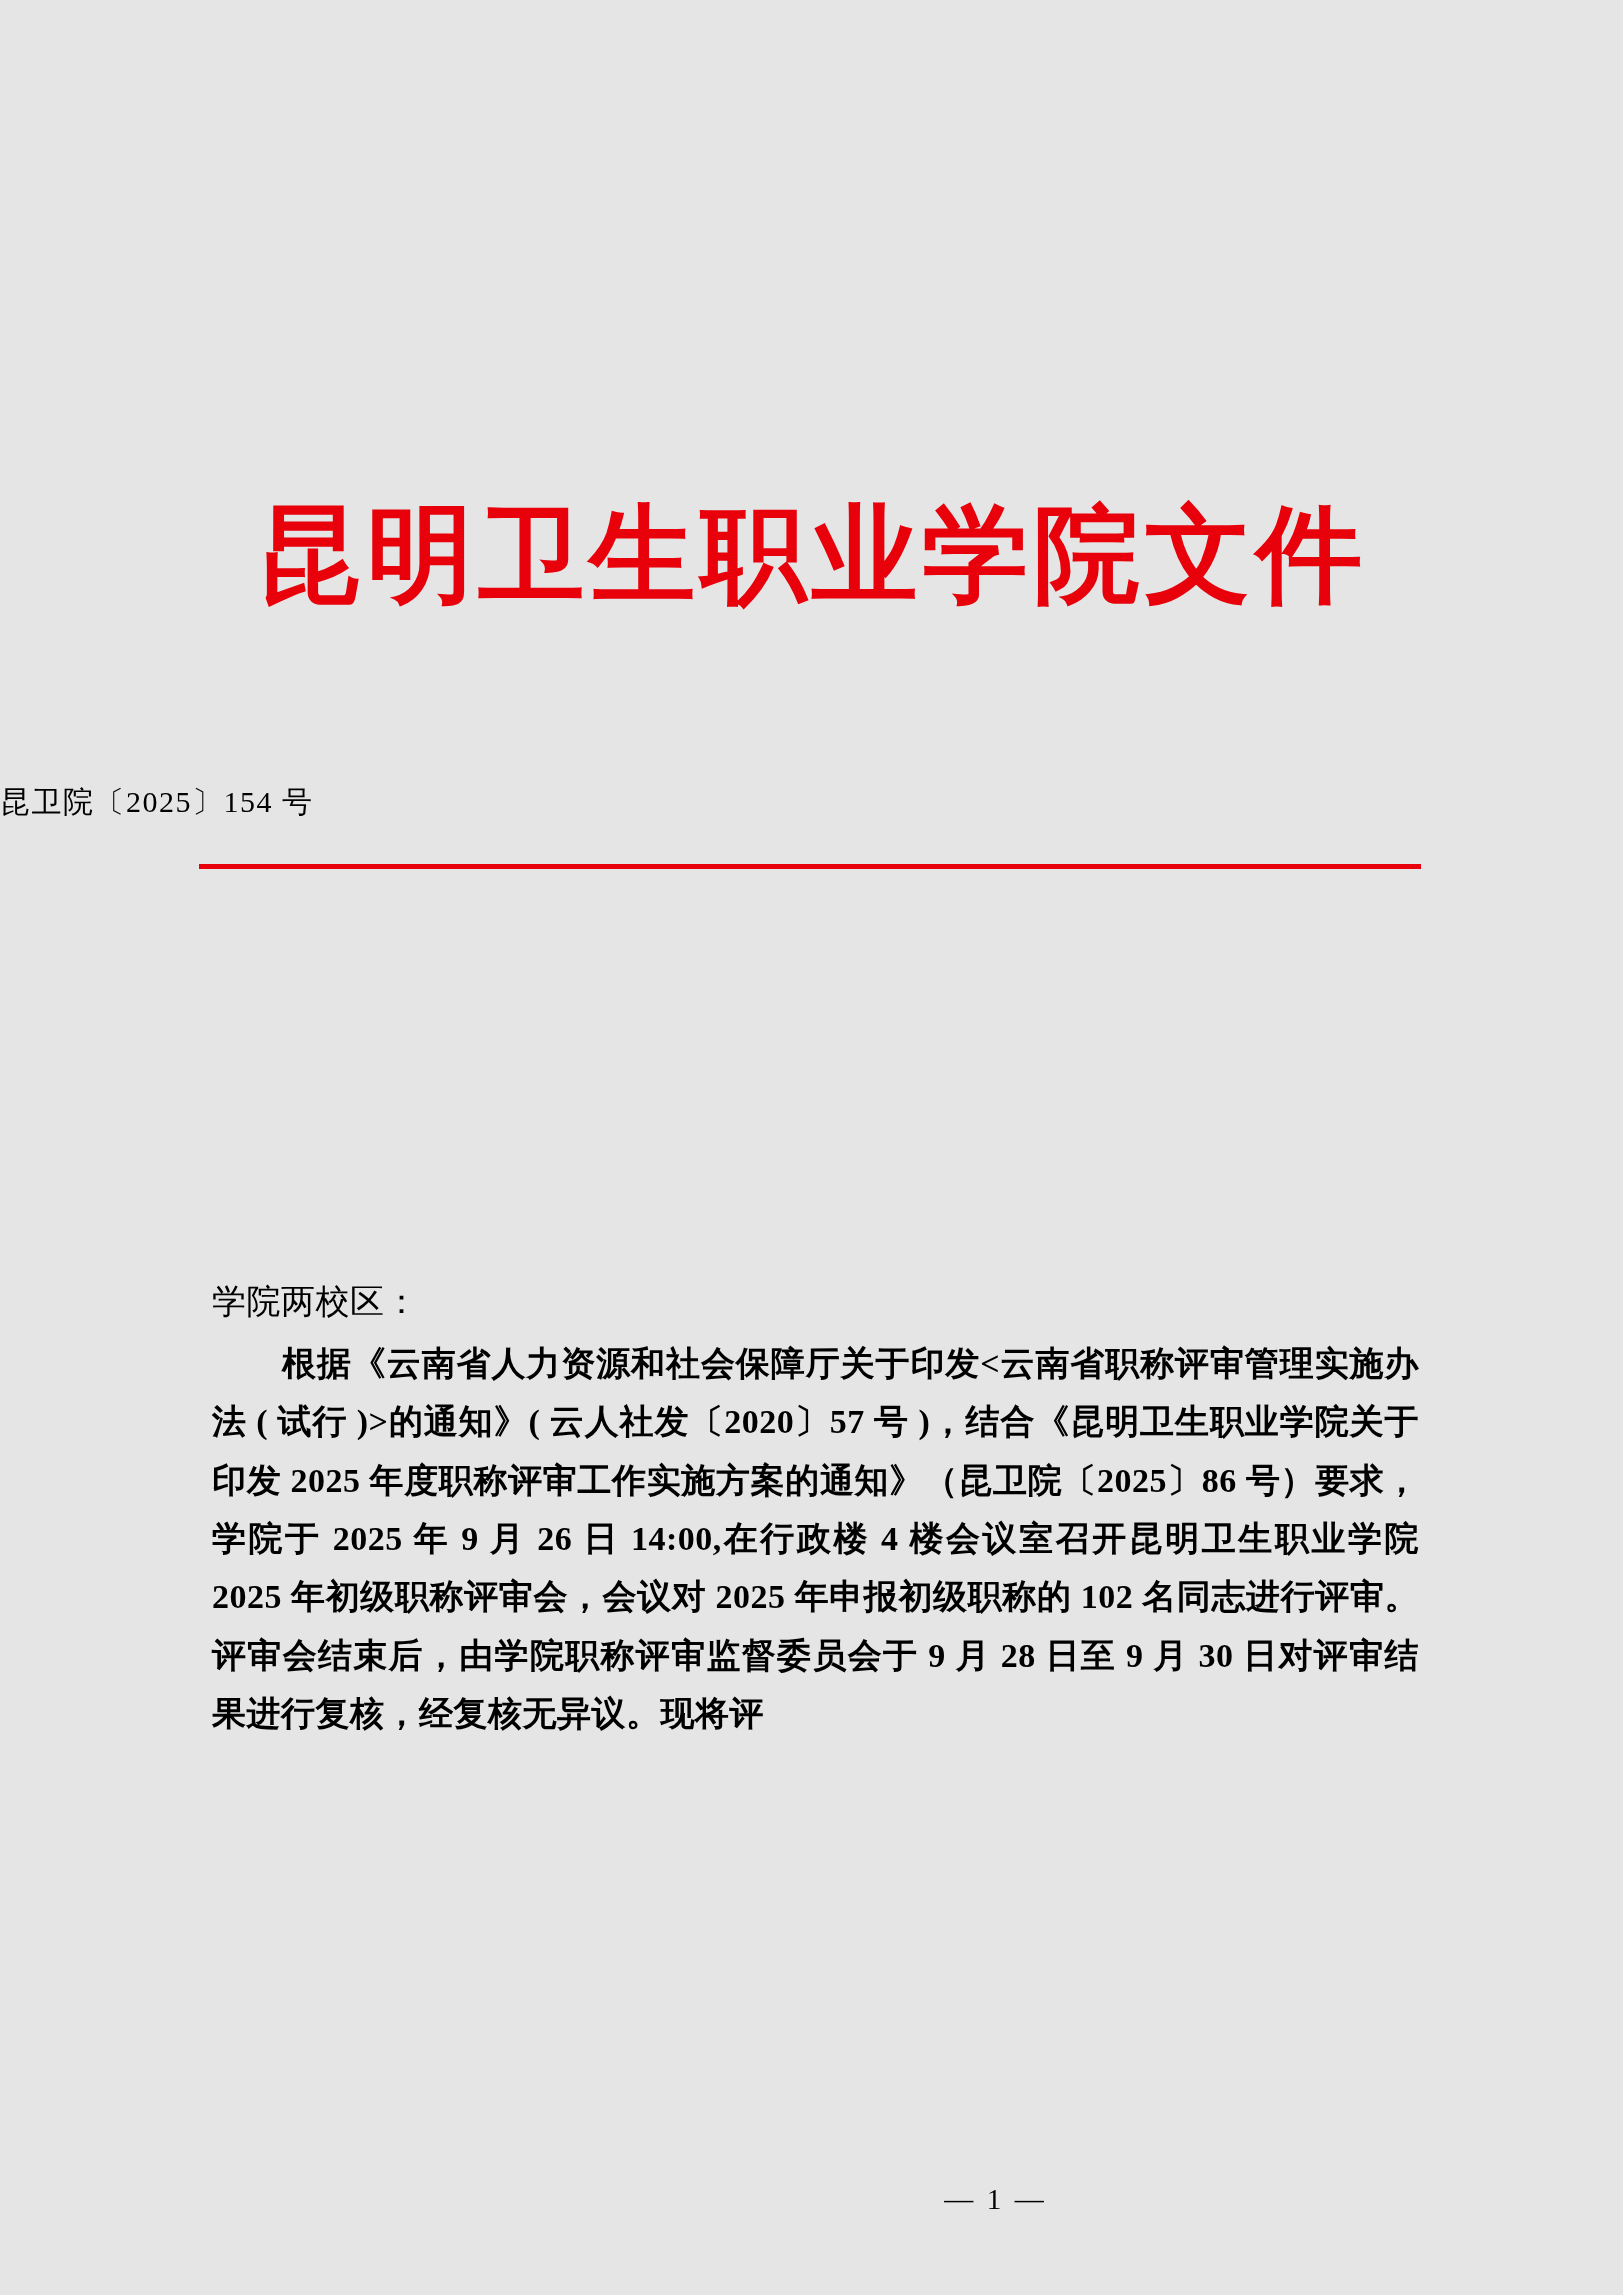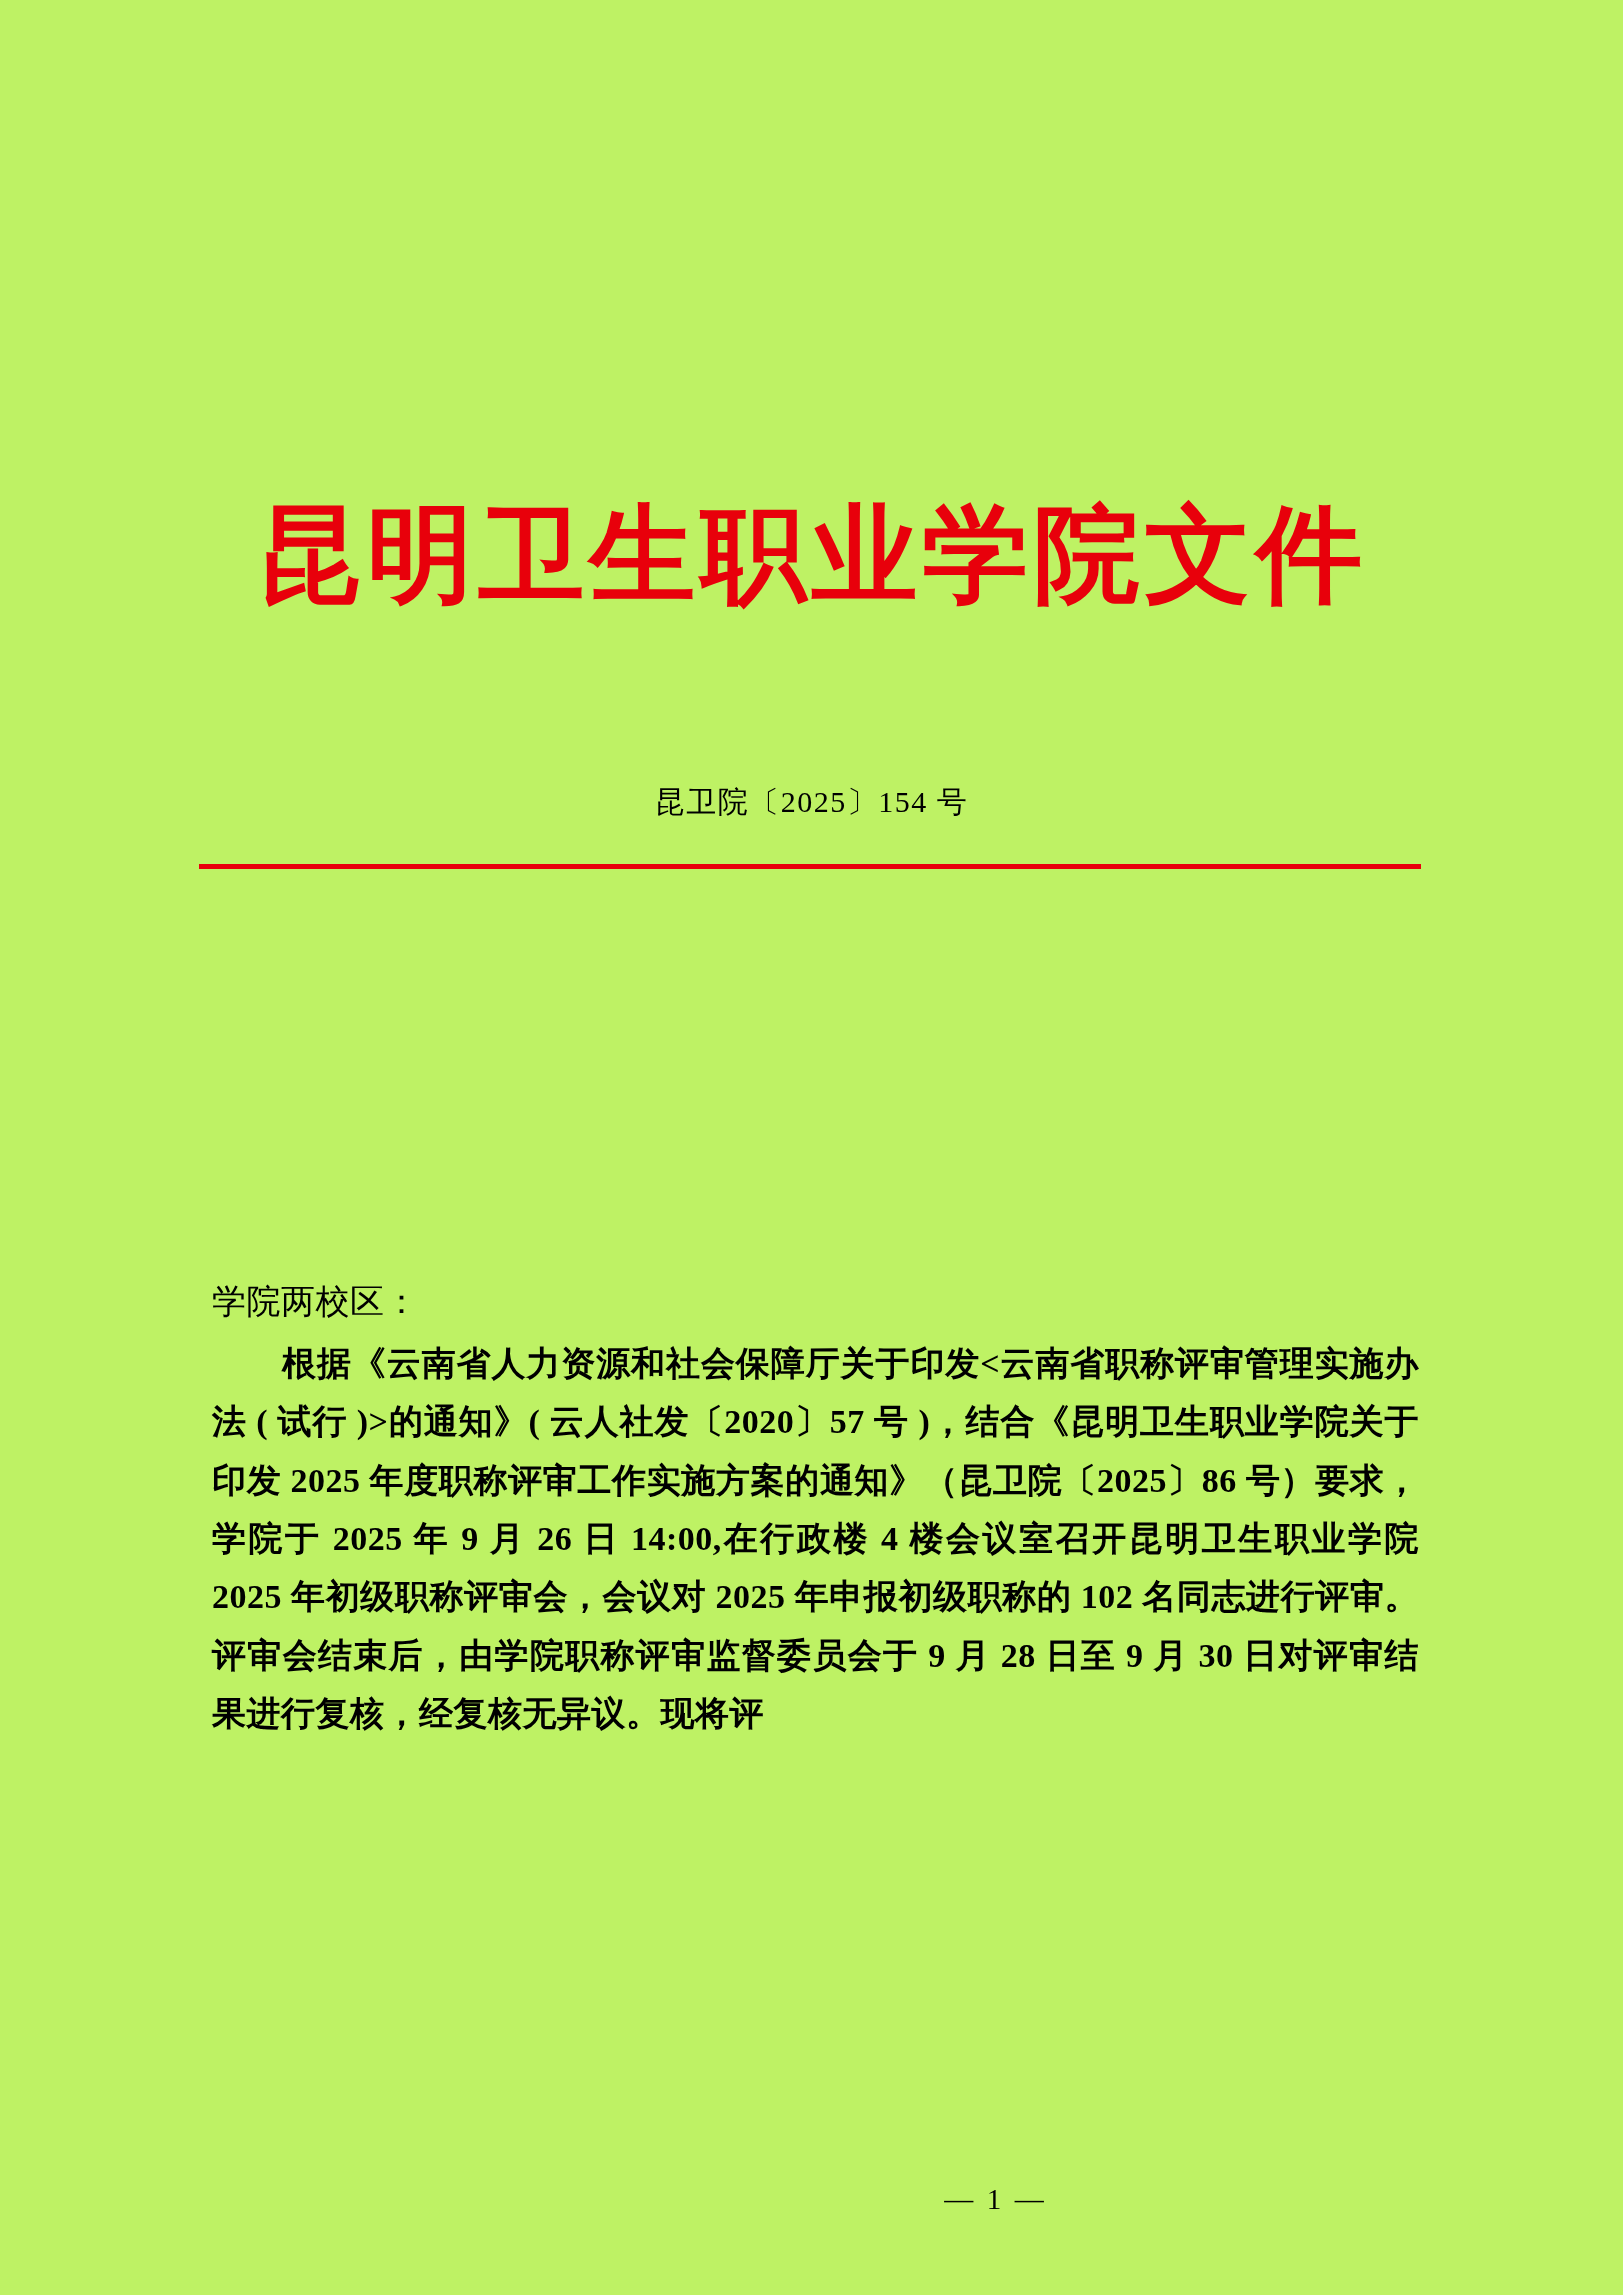--- a/index.html
+++ b/index.html
@@ -8,21 +8,21 @@
     background: #ffffff;
   }
   body {
     font-family: "Liberation Serif", "DejaVu Serif", serif;
     color: #000000;
   }
   .page {
     position: relative;
     width: 1623px;
     height: 2295px;
-    background: #bef264;
+    background: #e5e5e5;
     box-sizing: border-box;
     overflow: hidden;
   }
   
   .masthead {
     position: absolute;
     left: 0;
     right: 0;
     top: 498px;
     text-align: center;
@@ -36,21 +36,21 @@
     letter-spacing: 5.1px;
     line-height: 1.1;
     white-space: nowrap;
   }
   
   .doc-number {
     position: absolute;
     left: 0;
     right: 0;
     top: 782px;
-    text-align: center;
+    text-align: left;
     font-size: 30px;
     letter-spacing: 1.5px;
     color: #000;
   }
   
   .red-rule {
     position: absolute;
     left: 199px;
     width: 1222px;
     top: 864px;

